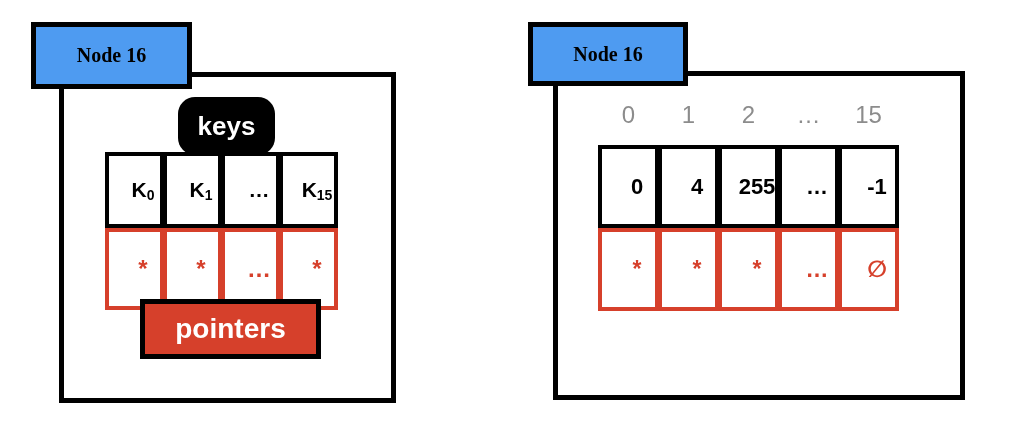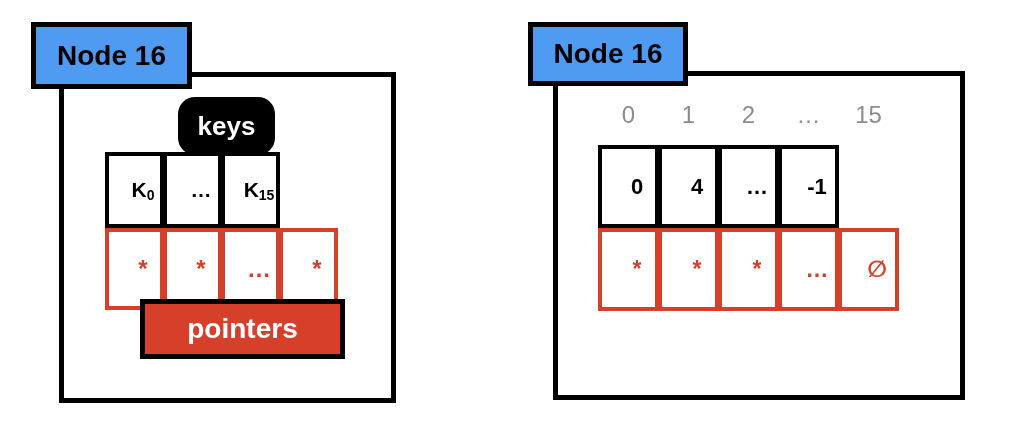--- a/index.html
+++ b/index.html
@@ -24,25 +24,26 @@
     border: 5px solid var(--black);
     background: var(--white);
     z-index: 1;
   }
   .badge {
     position: absolute;
     border: 5px solid var(--black);
     background: var(--blue);
     color: var(--black);
     font-weight: bold;
-    font-size: 28px;
+    font-size: 20px;
     display: flex;
     align-items: center;
     justify-content: center;
     z-index: 5;
+    font-family: Liberation Serif, serif;
   }
   .keys-label {
     position: absolute;
     background: var(--black);
     color: var(--white);
     font-weight: bold;
     font-size: 26px;
     display: flex;
     align-items: center;
     justify-content: center;
@@ -111,21 +112,21 @@
   .idx + .idx { margin-left: -1px; }
   .cellinner { display: inline; white-space: nowrap; }
   .sub { font-size: 14px; vertical-align: -3px; }
 
   
   .l-box   { left: 59px;  top: 72px;  width: 337px; height: 331px; }
   .l-badge { left: 31px;  top: 22px;  width: 161px; height: 67px; }
   .l-keys-label { left: 178px; top: 97px; width: 97px; height: 58px; border-radius: 17px; }
   .l-keys-row   { left: 105px; top: 152px; }
   .l-ptr-row    { left: 105px; top: 228px; }
-  .l-pointers-label { left: 140px; top: 299px; width: 205px; height: 60px; }
+  .l-pointers-label { left: 140px; top: 299px; width: 181px; height: 60px; }
 
   
   .r-box   { left: 553px; top: 71px;  width: 412px; height: 329px; }
   .r-badge { left: 528px; top: 22px;  width: 160px; height: 64px; }
   .r-idx-row  { left: 598px; top: 101px; z-index: 2; }
   .r-keys-row { left: 598px; top: 145px; }
   .r-ptr-row  { left: 598px; top: 228px; }
 </style>
 </head>
 <body>
@@ -141,20 +142,23 @@
 
     <div class="keys-label l-keys-label">
       <span>keys</span>
     </div>
 
     <div class="row l-keys-row">
       <div class="cell kcell">
         <span class="cellinner"><span>K</span><span class="sub">0</span></span>
       </div>
       <div class="cell kcell">
+        <span class="cellinner"><span>K</span><span class="sub">1</span></span>
+      </div>
+      <div class="cell kcell">
         <span class="cellinner"><span>…</span><span class="sub"></span></span>
       </div>
       <div class="cell kcell">
         <span class="cellinner"><span>K</span><span class="sub">15</span></span>
       </div>
     </div>
 
     <div class="row l-ptr-row">
       <div class="cell prcell-l">*</div>
       <div class="cell prcell-l">*</div>
@@ -178,20 +182,21 @@
       <span class="idx">0</span>
       <span class="idx">1</span>
       <span class="idx">2</span>
       <span class="idx">…</span>
       <span class="idx">15</span>
     </div>
 
     <div class="row r-keys-row">
       <div class="cell kcell-r">0</div>
       <div class="cell kcell-r">4</div>
+      <div class="cell kcell-r">255</div>
       <div class="cell kcell-r">…</div>
       <div class="cell kcell-r">-1</div>
     </div>
 
     <div class="row r-ptr-row">
       <div class="cell prcell-r">*</div>
       <div class="cell prcell-r">*</div>
       <div class="cell prcell-r">*</div>
       <div class="cell prcell-r">…</div>
       <div class="cell prcell-r">∅</div>

